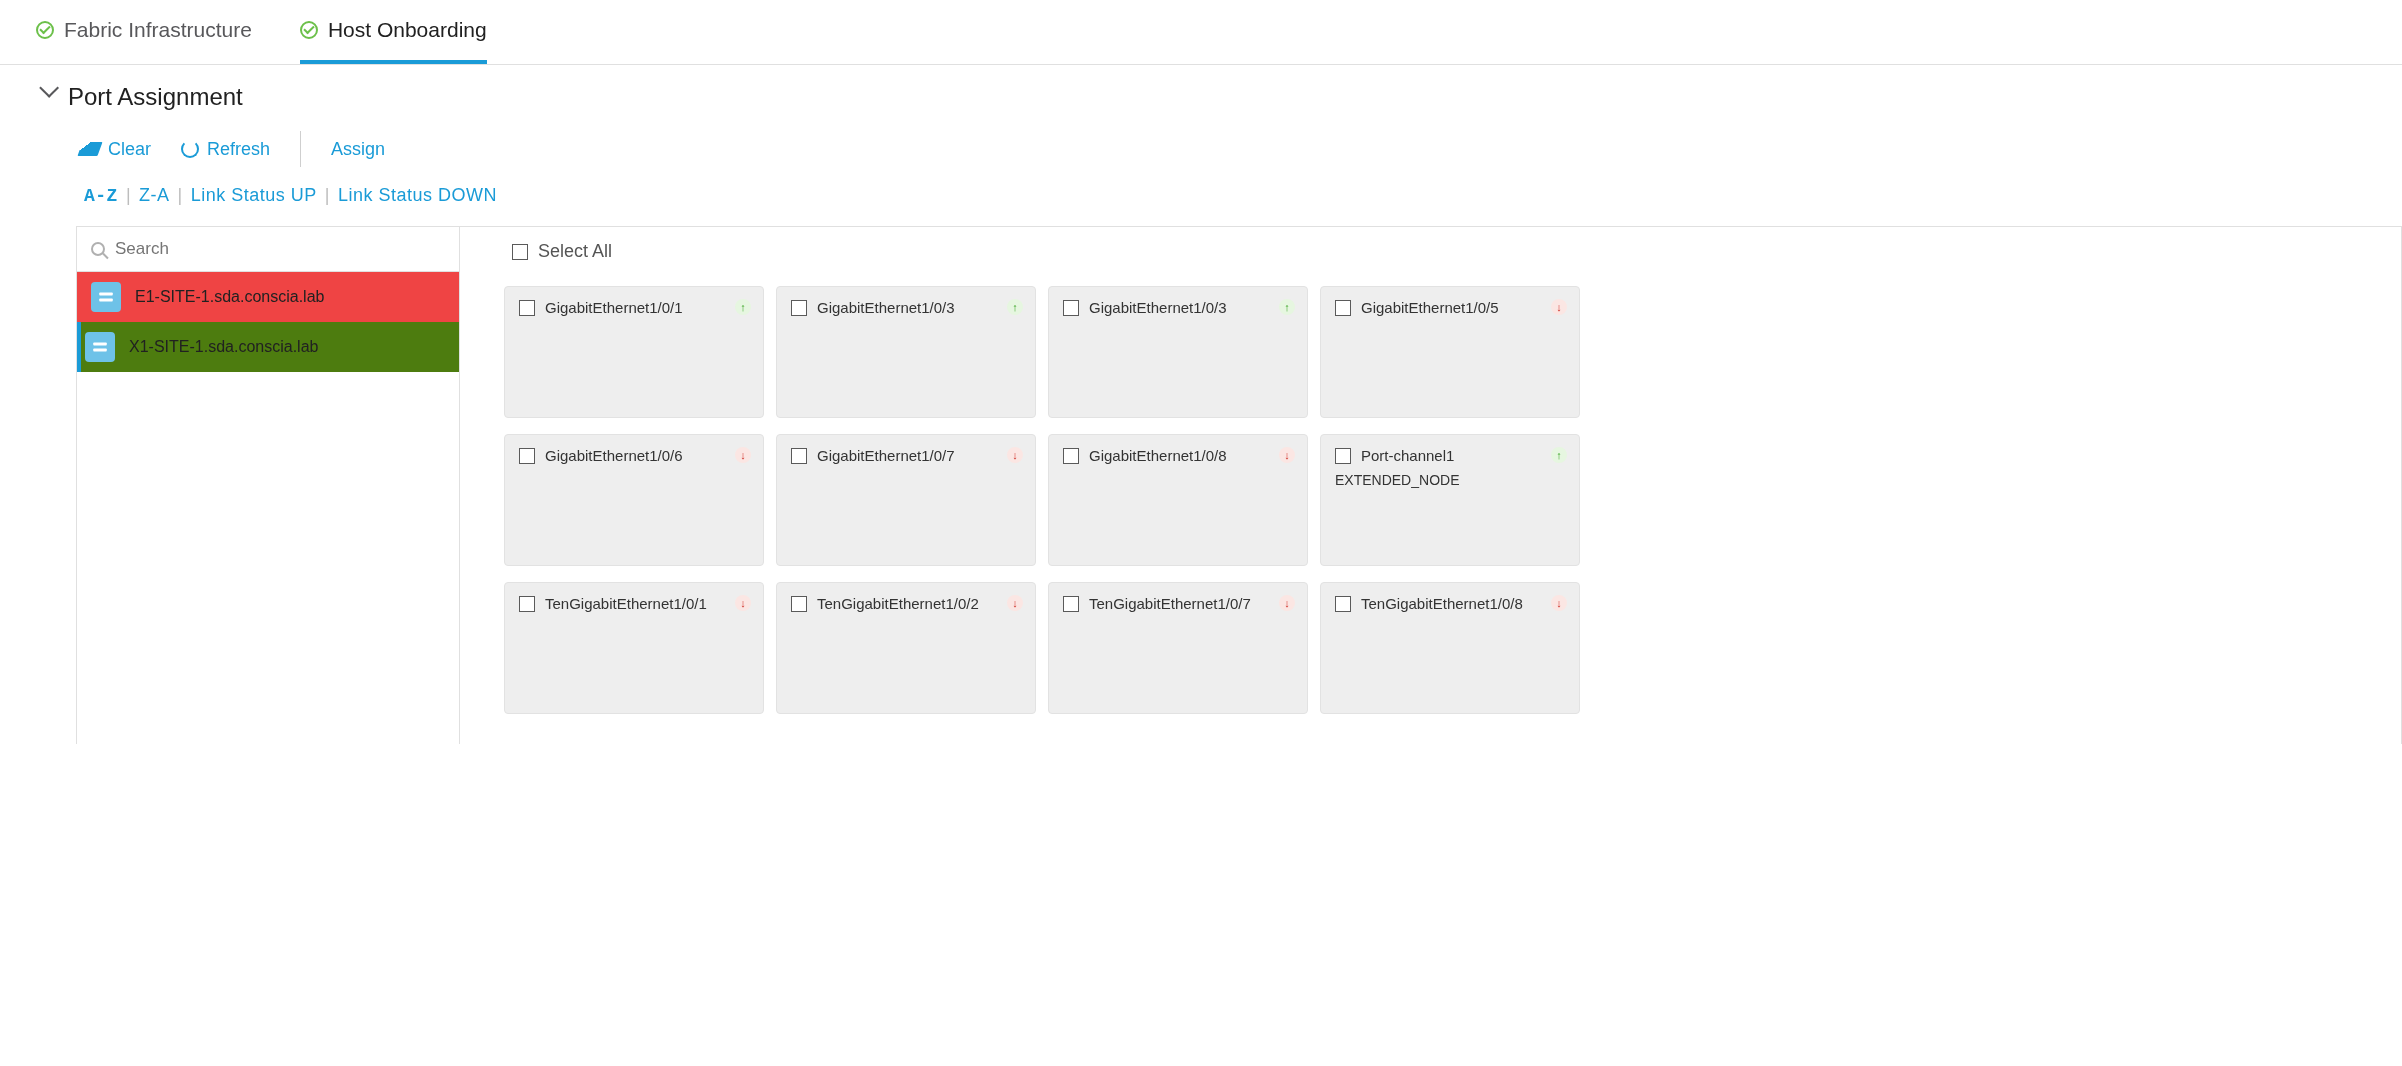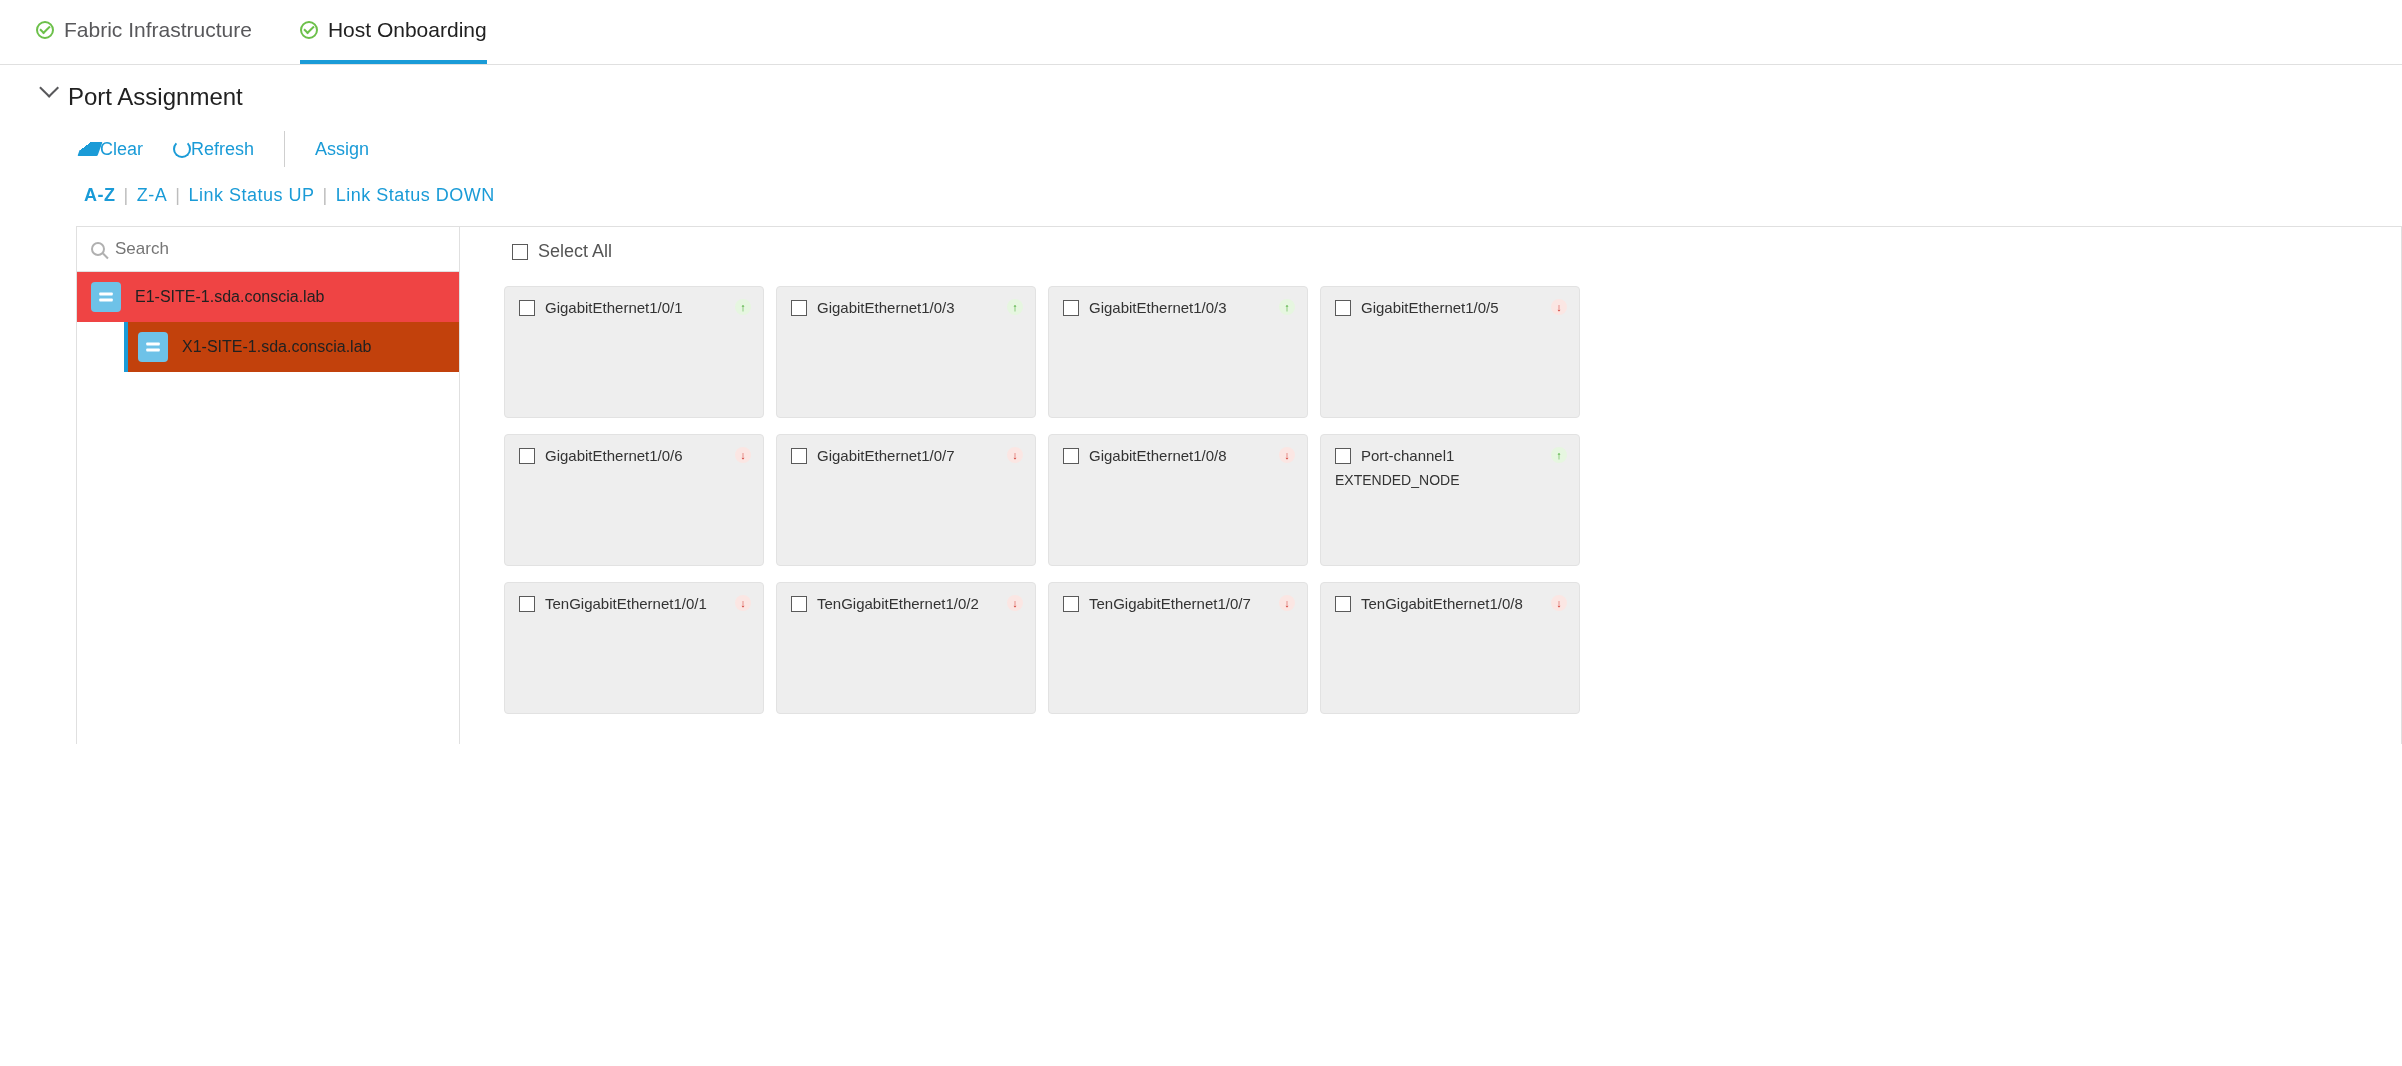--- a/index.html
+++ b/index.html
@@ -66,20 +66,21 @@
 }
 .toolbar {
   display: flex;
   align-items: center;
   gap: 30px;
   padding: 12px 36px 10px 80px;
 }
 .tool-link {
   display: flex;
   align-items: center;
+  gap: 8px;
   color: #1a9bd7;
   font-size: 18px;
   cursor: pointer;
 }
 .eraser-icon {
   width: 20px; height: 14px;
   background: linear-gradient(135deg, transparent 6px, #1a9bd7 6px);
   transform: skewX(-20deg);
   border-radius: 1px;
 }
@@ -100,20 +101,21 @@
   padding: 8px 36px 20px 84px;
   font-size: 18px;
   letter-spacing: 0.5px;
 }
 .sortbar .sort {
   color: #1a9bd7;
   cursor: pointer;
 }
 .sortbar .sort.active {
   font-weight: 700;
+  font-family: Liberation Mono, monospace;
 }
 .sortbar .sep { color: #bdbdbd; }
 .content {
   display: flex;
   border-top: 1px solid #e0e0e0;
   margin-left: 76px;
 }
 .sidebar {
   width: 384px;
   border: 1px solid #e0e0e0;
@@ -152,24 +154,23 @@
 .device-item {
   display: flex;
   align-items: center;
   gap: 14px;
   padding: 10px 14px;
   font-size: 16px;
   color: #212121;
   cursor: pointer;
 }
 .device-item.selected {
-  background: #c2410c;
+  background: #4d7c0f;
   border-left: 4px solid #1a9bd7;
-  padding-left: 10px;
-  margin-left: 47px;
+  padding-left: 4px;
 }
 .device-item.hover {
   background: #ef4444;
 }
 .device-icon {
   width: 30px; height: 30px;
   background: #6ec2e8;
   border-radius: 4px;
   display: flex;
   align-items: center;

